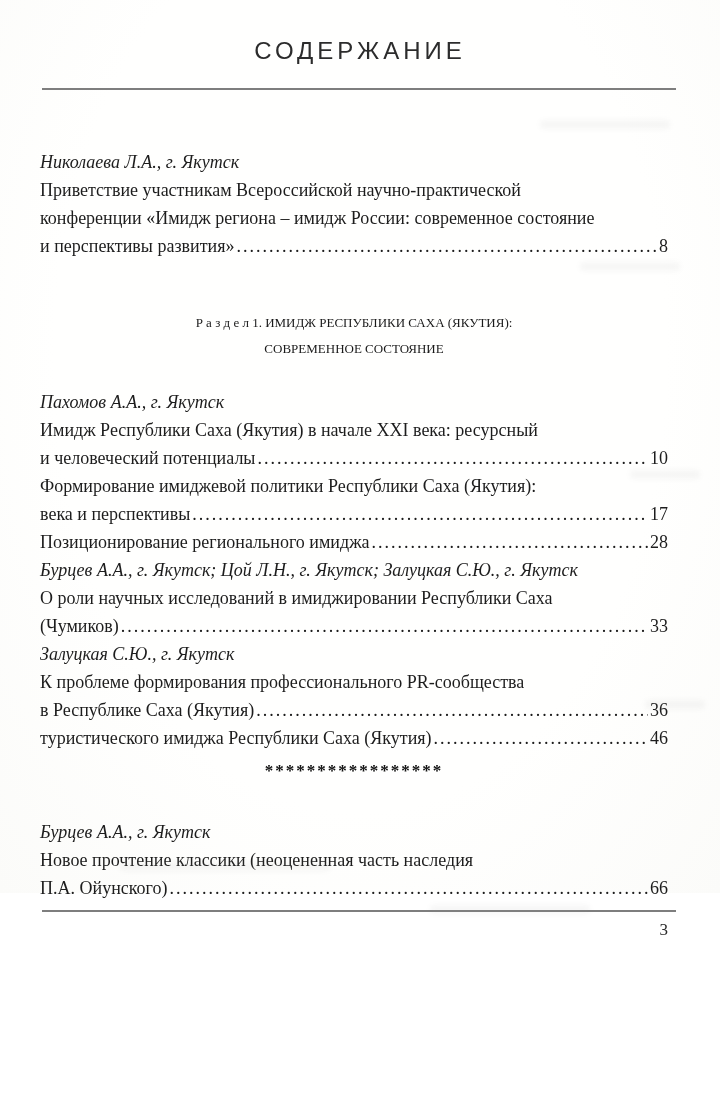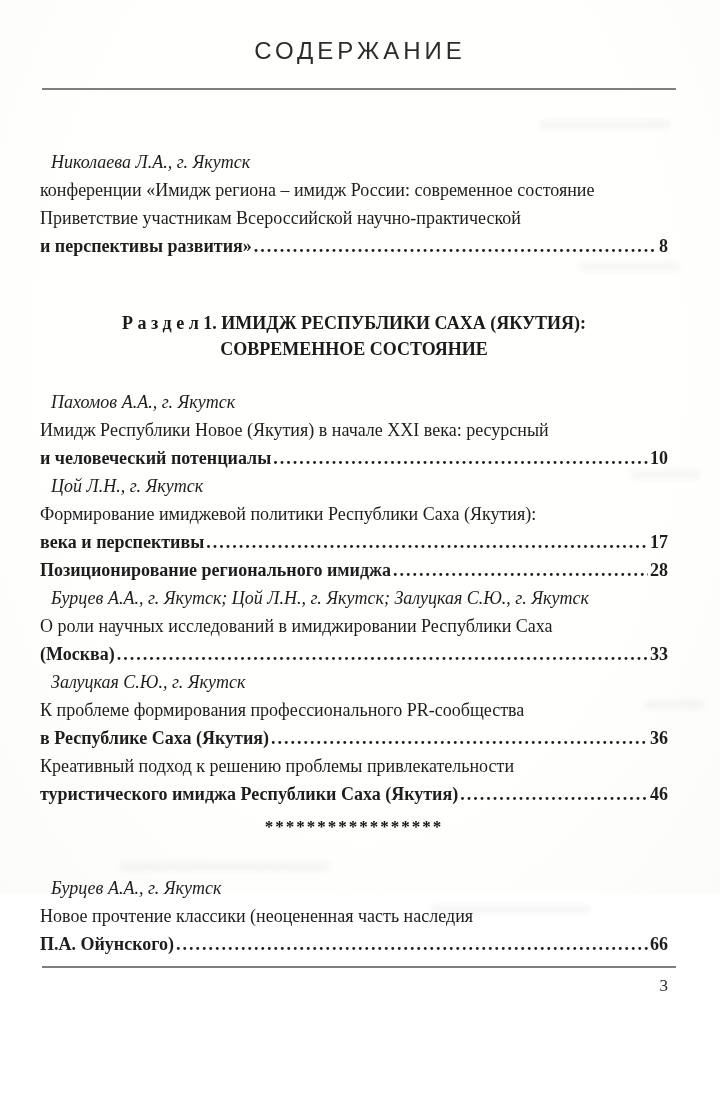--- a/index.html
+++ b/index.html
@@ -44,40 +44,40 @@
   .rule-bottom { margin-top: 8px; }
   .content {
     margin-left: 40px;
     width: 628px;
     font-size: 18px;
   }
   .entry { line-height: 28px; }
   .entry-first { margin-top: 58px; }
   .entry-after-section { margin-top: 26px; }
   .entry-last { margin-top: 36px; }
-  .author { font-style: italic; margin-left: 11px; }
+  .author { font-style: italic; }
   .line { white-space: nowrap; }
-  .tocline { display: flex; align-items: flex-end; font-weight: bold; }
+  .tocline { display: flex; align-items: flex-end; }
   .ttext { white-space: nowrap; }
   .dots {
     flex: 1;
     overflow: hidden;
     white-space: nowrap;
     margin: 0 2px;
   }
   .dots::before {
     content: "......................................................................................................................................................................";
     letter-spacing: 2px;
   }
   .pg { white-space: nowrap; }
   .section-heading {
     margin-top: 50px;
     text-align: center;
-    font-weight: bold;
-    font-size: 18px;
+    font-weight: normal;
+    font-size: 13px;
     line-height: 26px;
     color: #1a1a1a;
   }
   .separator {
     margin-top: 8px;
     text-align: center;
     font-weight: bold;
     font-size: 17px;
     line-height: 22px;
     letter-spacing: 2px;
@@ -103,84 +103,82 @@
   <div class="artifact" style="top:905px; left:430px; width:160px; height:9px;"></div>
 
   <div class="doc-title">СОДЕРЖАНИЕ</div>
 
   <div class="rule rule-top"></div>
 
   <div class="content">
 
     <div class="entry entry-first">
       <div class="author">Николаева Л.А., г. Якутск</div>
+      <div class="line">Приветствие участникам Всероссийской научно-практической</div>
       <div class="line">конференции «Имидж региона – имидж России: современное состояние</div>
-      <div class="line">Приветствие участникам Всероссийской научно-практической</div>
       <div class="tocline">
         <span class="ttext">и перспективы развития» </span>
         <span class="dots"></span>
         <span class="pg">8</span>
       </div>
     </div>
 
     <div class="section-heading">
       <div>Р а з д е л  1. ИМИДЖ РЕСПУБЛИКИ САХА (ЯКУТИЯ):</div>
       <div>СОВРЕМЕННОЕ СОСТОЯНИЕ</div>
     </div>
 
     <div class="entry entry-after-section">
       <div class="author">Пахомов А.А., г. Якутск</div>
-      <div class="line">Имидж Республики Новое (Якутия) в начале XXI века: ресурсный</div>
+      <div class="line">Имидж Республики Саха (Якутия) в начале XXI века: ресурсный</div>
       <div class="tocline">
         <span class="ttext">и человеческий потенциалы</span>
         <span class="dots"></span>
         <span class="pg">10</span>
       </div>
     </div>
 
     <div class="entry">
-      <div class="author">Цой Л.Н., г. Якутск</div>
       <div class="line">Формирование имиджевой политики Республики Саха (Якутия):</div>
       <div class="tocline">
         <span class="ttext">века и перспективы </span>
         <span class="dots"></span>
         <span class="pg">17</span>
       </div>
     </div>
 
     <div class="entry">
       <div class="tocline">
         <span class="ttext">Позиционирование регионального имиджа</span>
         <span class="dots"></span>
         <span class="pg">28</span>
       </div>
     </div>
 
     <div class="entry">
       <div class="author">Бурцев А.А., г. Якутск; Цой Л.Н., г. Якутск; Залуцкая С.Ю., г. Якутск</div>
       <div class="line">О роли научных исследований в имиджировании Республики Саха</div>
       <div class="tocline">
-        <span class="ttext">(Москва)</span>
+        <span class="ttext">(Чумиков)</span>
         <span class="dots"></span>
         <span class="pg">33</span>
       </div>
     </div>
 
     <div class="entry">
       <div class="author">Залуцкая С.Ю., г. Якутск</div>
       <div class="line">К проблеме формирования профессионального PR-сообщества</div>
       <div class="tocline">
         <span class="ttext">в Республике Саха (Якутия)</span>
         <span class="dots"></span>
         <span class="pg">36</span>
       </div>
     </div>
 
     <div class="entry">
-      <div class="line">Креативный подход к решению проблемы привлекательности</div>
       <div class="tocline">
         <span class="ttext">туристического имиджа Республики Саха (Якутия) </span>
         <span class="dots"></span>
         <span class="pg">46</span>
       </div>
     </div>
 
     <div class="separator">*****************</div>
 
     <div class="entry entry-last">

